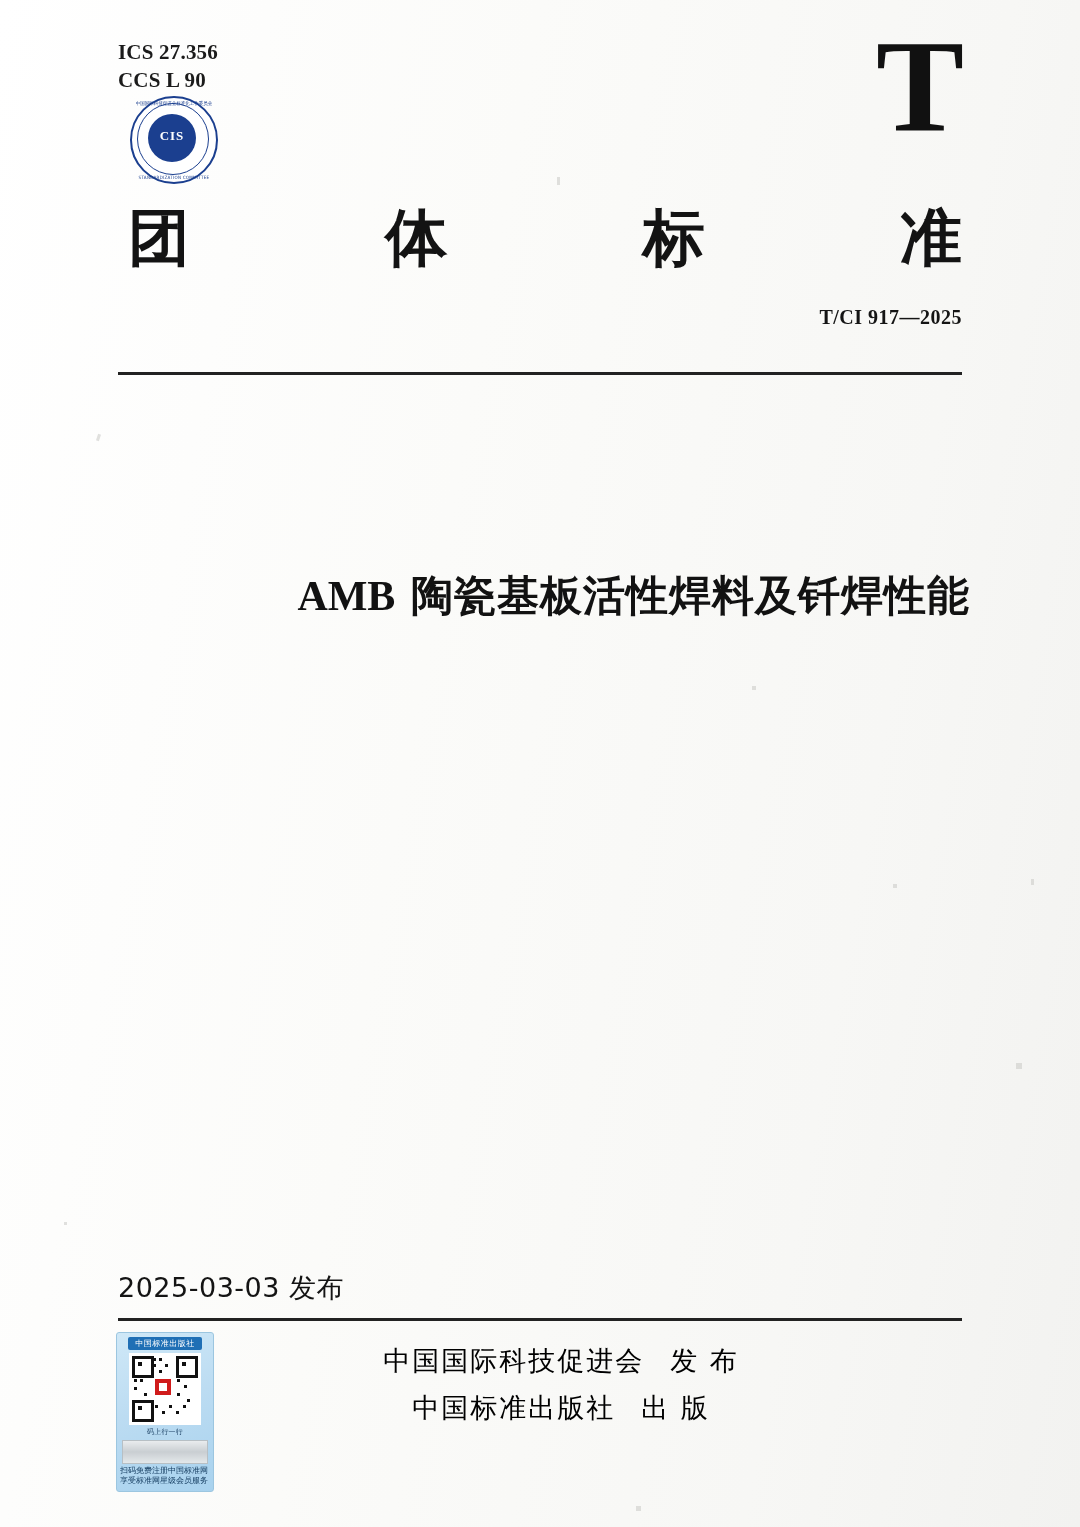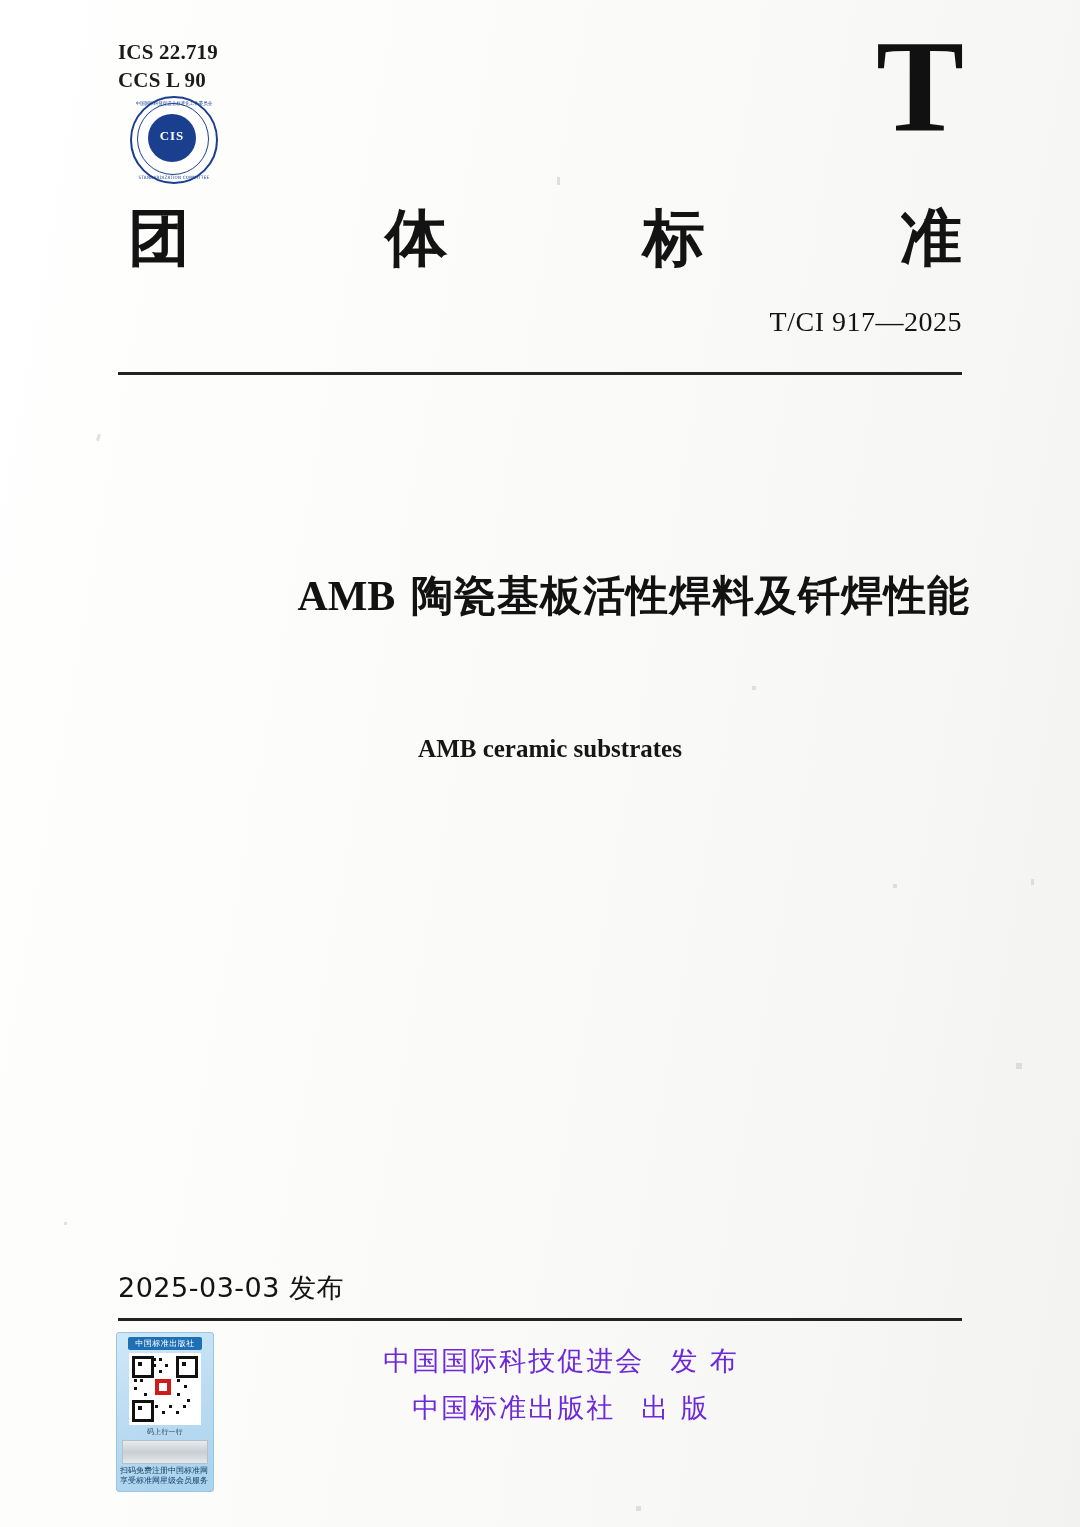--- a/index.html
+++ b/index.html
@@ -78,23 +78,24 @@
     font-weight: bold;
     font-size: 62px;
     color: #131313;
     letter-spacing: 0px;
   }
   .std-no {
     position: absolute;
     right: 118px;
     top: 306px;
     font-family: "Liberation Serif", serif;
-    font-size: 28px;
+    font-size: 20px;
     color: #141414;
     letter-spacing: 0.5px;
+    font-weight: bold;
   }
   .rule-top {
     position: absolute;
     left: 118px;
     right: 118px;
     top: 372px;
     height: 3px;
     background: #222;
   }
 
@@ -153,21 +154,21 @@
   }
   .publisher {
     position: absolute;
     left: 0;
     right: 0;
     top: 1337px;
     text-align: center;
     font-family: "DejaVu Sans", sans-serif;
     font-size: 27px;
     line-height: 1.75;
-    color: #6d28d9;
+    color: #000000;
     letter-spacing: 2px;
     margin-left: 42px;
   }
   .publisher .line span.gap {
     display: inline-block;
     width: 26px;
   }
 
   
   .qr-sticker {
@@ -321,21 +322,21 @@
     opacity: .55;
   }
 </style>
 </head>
 <body>
 
 <div class="page">
   <div class="content">
 
     <div class="ics-block">
-      <div>ICS 22.719</div>
+      <div>ICS 27.356</div>
       <div>CCS L 90</div>
     </div>
 
     <div class="emblem">
       <div class="ring"></div>
       <div class="ring2"></div>
       <div class="arc-top">中国国际科技促进会标准化工作委员会</div>
       <div class="globe"></div>
       <div class="arc-bot">STANDARDIZATION COMMITTEE</div>
     </div>
@@ -356,21 +357,20 @@
     <div class="rule-top"></div>
 
     <div class="title-cn">
       <div>
         <span class="amb">AMB</span>
         <span>陶瓷基板活性焊料及钎焊性能</span>
       </div>
     </div>
 
     <div class="title-en">
-      <div>AMB ceramic substrates</div>
     </div>
 
     <div class="dates">
       <span>2025-03-03 发布</span>
     </div>
 
     <div class="rule-bottom"></div>
 
     <div class="publisher">
       <div class="line">

